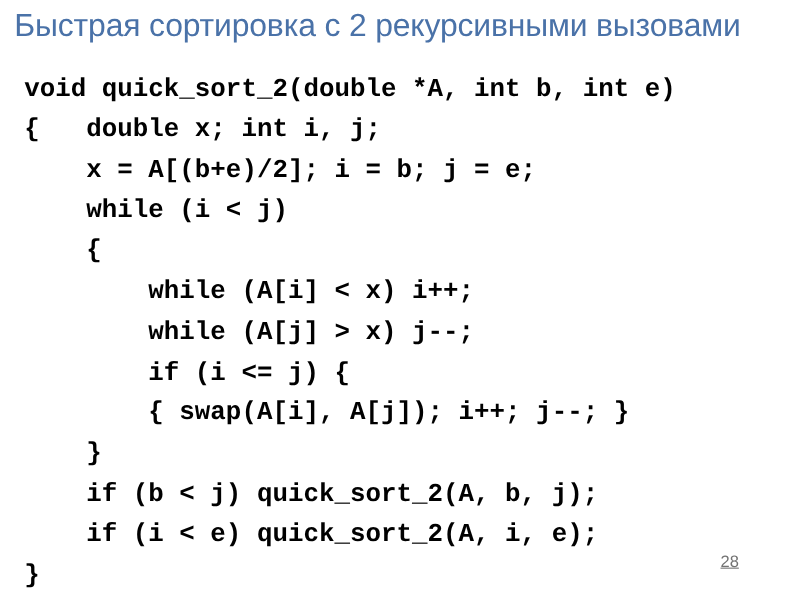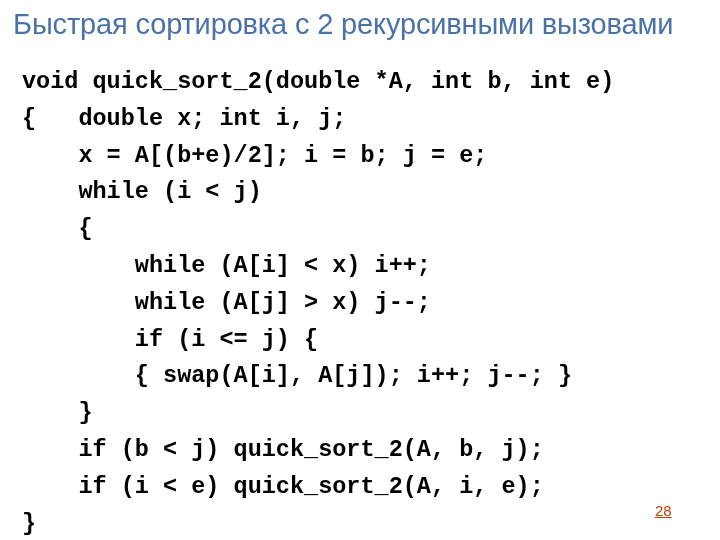--- a/index.html
+++ b/index.html
@@ -69,15 +69,15 @@
 </style>
 </head>
 <body>
 
 <div id="slide" style="background: rgb(255, 255, 255);">
 
   <div id="slide-title" style="color: rgb(74, 114, 168);">Быстрая сортировка с 2 рекурсивными вызовами</div>
 
   <div id="code-block" style="color: rgb(0, 0, 0);"><div class="code-line">void quick_sort_2(double *A, int b, int e)</div><div class="code-line">{   double x; int i, j;</div><div class="code-line">    x = A[(b+e)/2]; i = b; j = e;</div><div class="code-line">    while (i &lt; j)</div><div class="code-line">    {</div><div class="code-line">        while (A[i] &lt; x) i++;</div><div class="code-line">        while (A[j] &gt; x) j--;</div><div class="code-line">        if (i &lt;= j) {</div><div class="code-line">        { swap(A[i], A[j]); i++; j--; }</div><div class="code-line">    }</div><div class="code-line">    if (b &lt; j) quick_sort_2(A, b, j);</div><div class="code-line">    if (i &lt; e) quick_sort_2(A, i, e);</div><div class="code-line">}</div></div>
 
-  <div id="slide-number" style="color: #c2410c; text-decoration: underline;">28</div>
+  <div id="slide-number" style="color: #737373; text-decoration: underline;">28</div>
 
 </div>
 
 </body></html>

